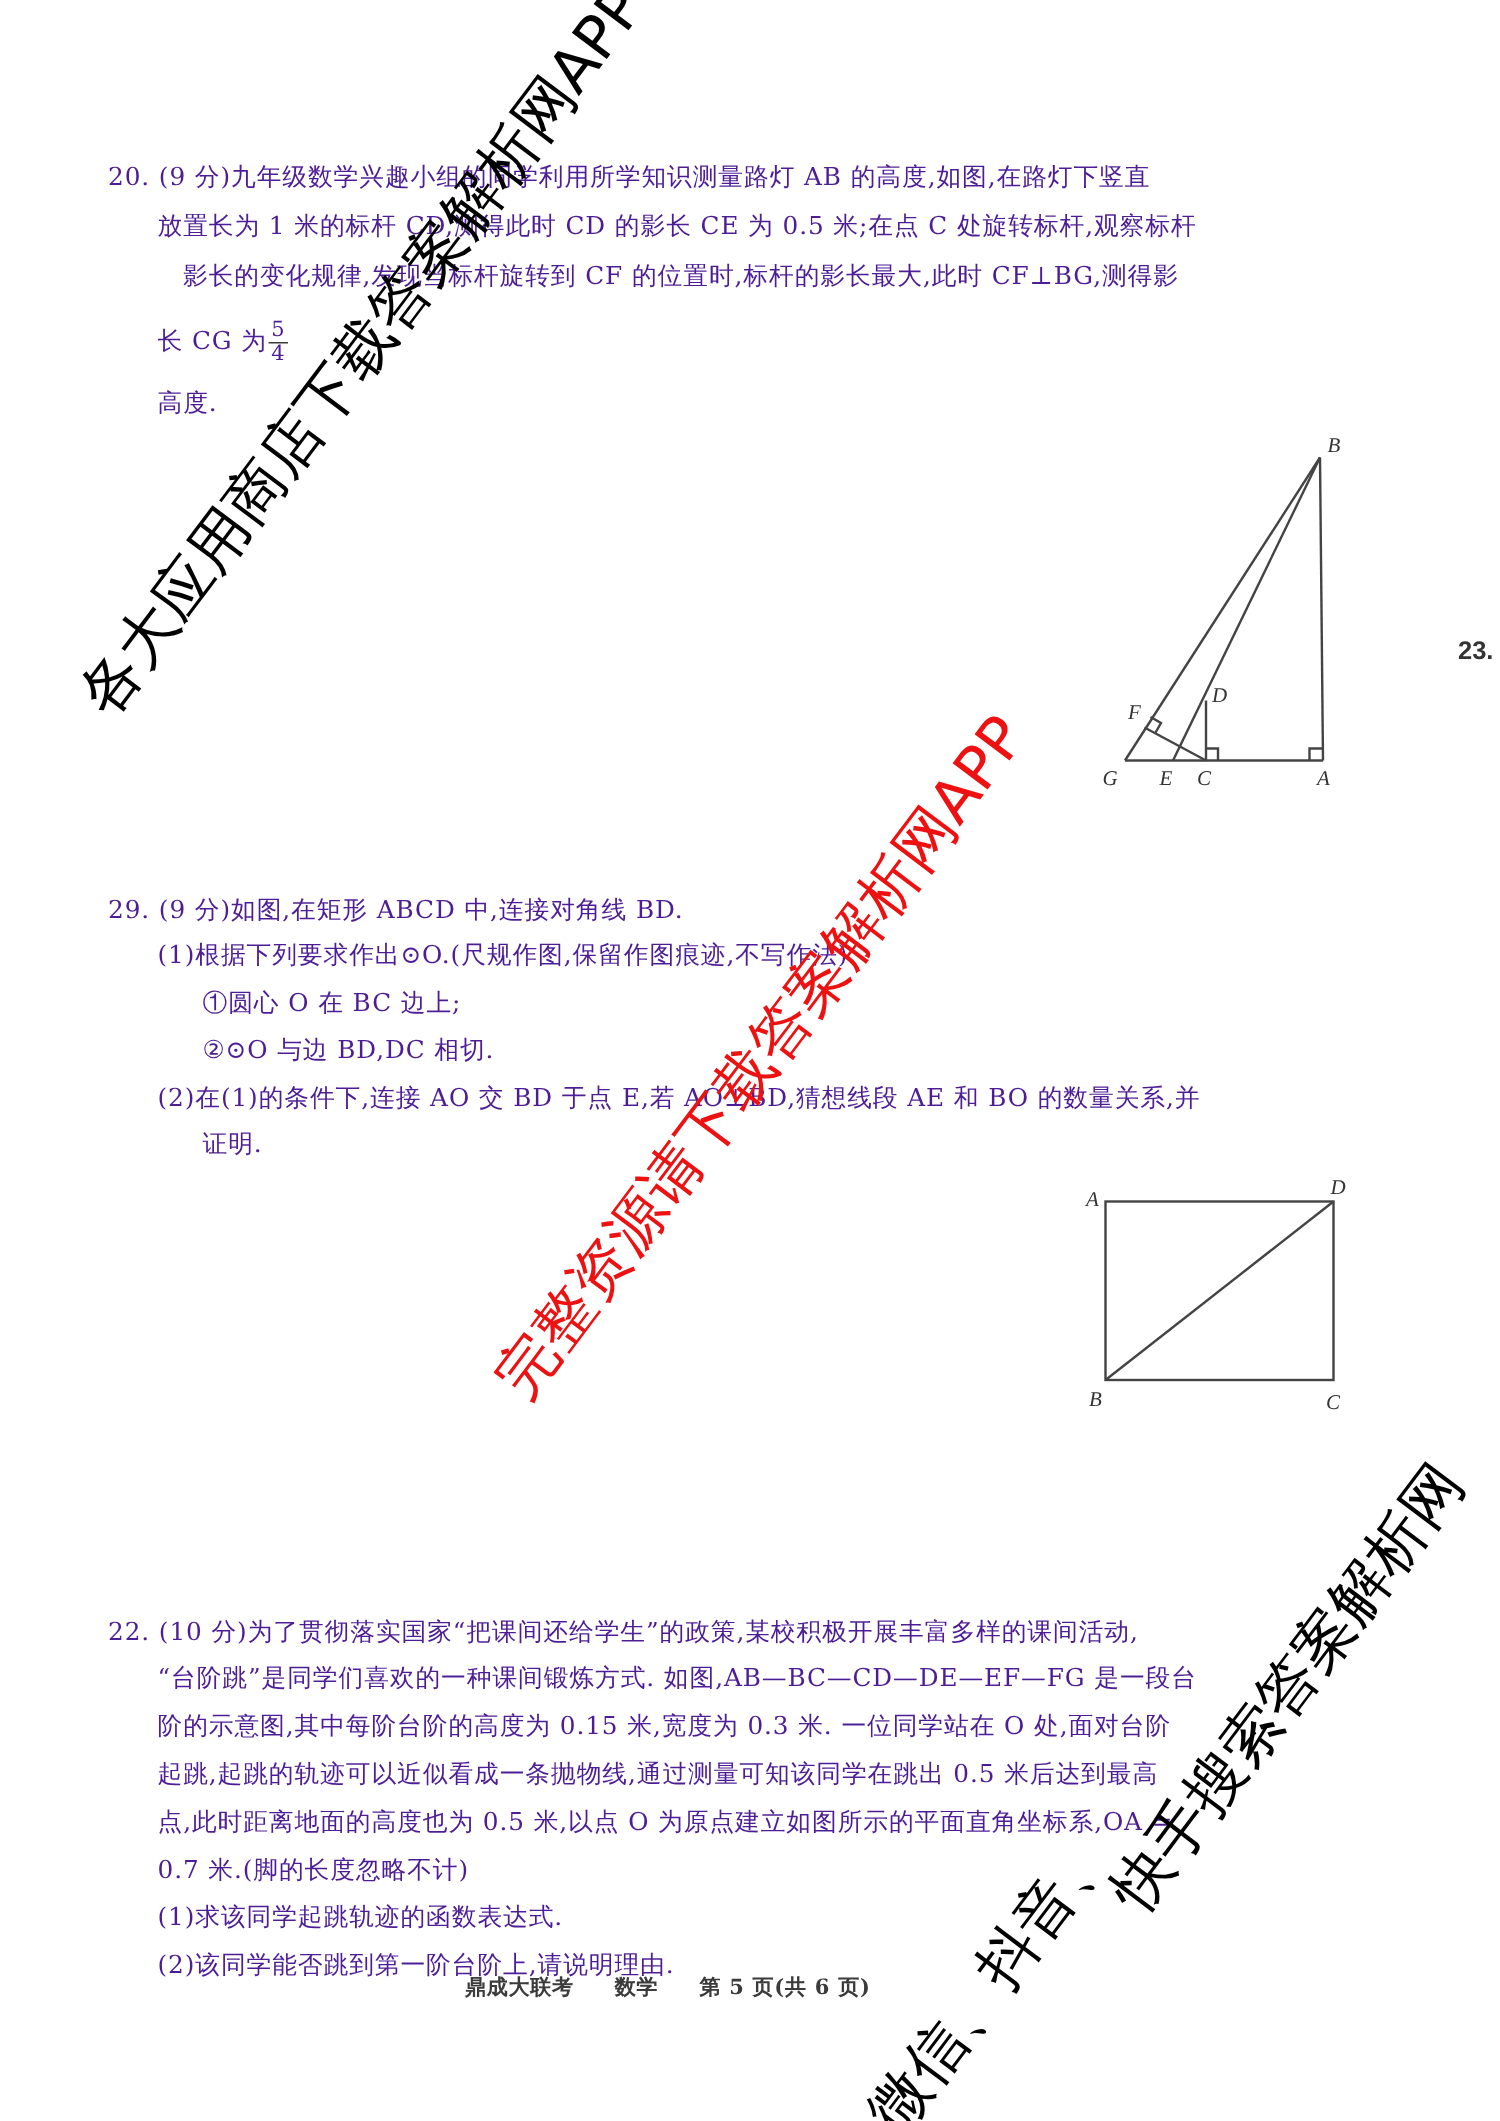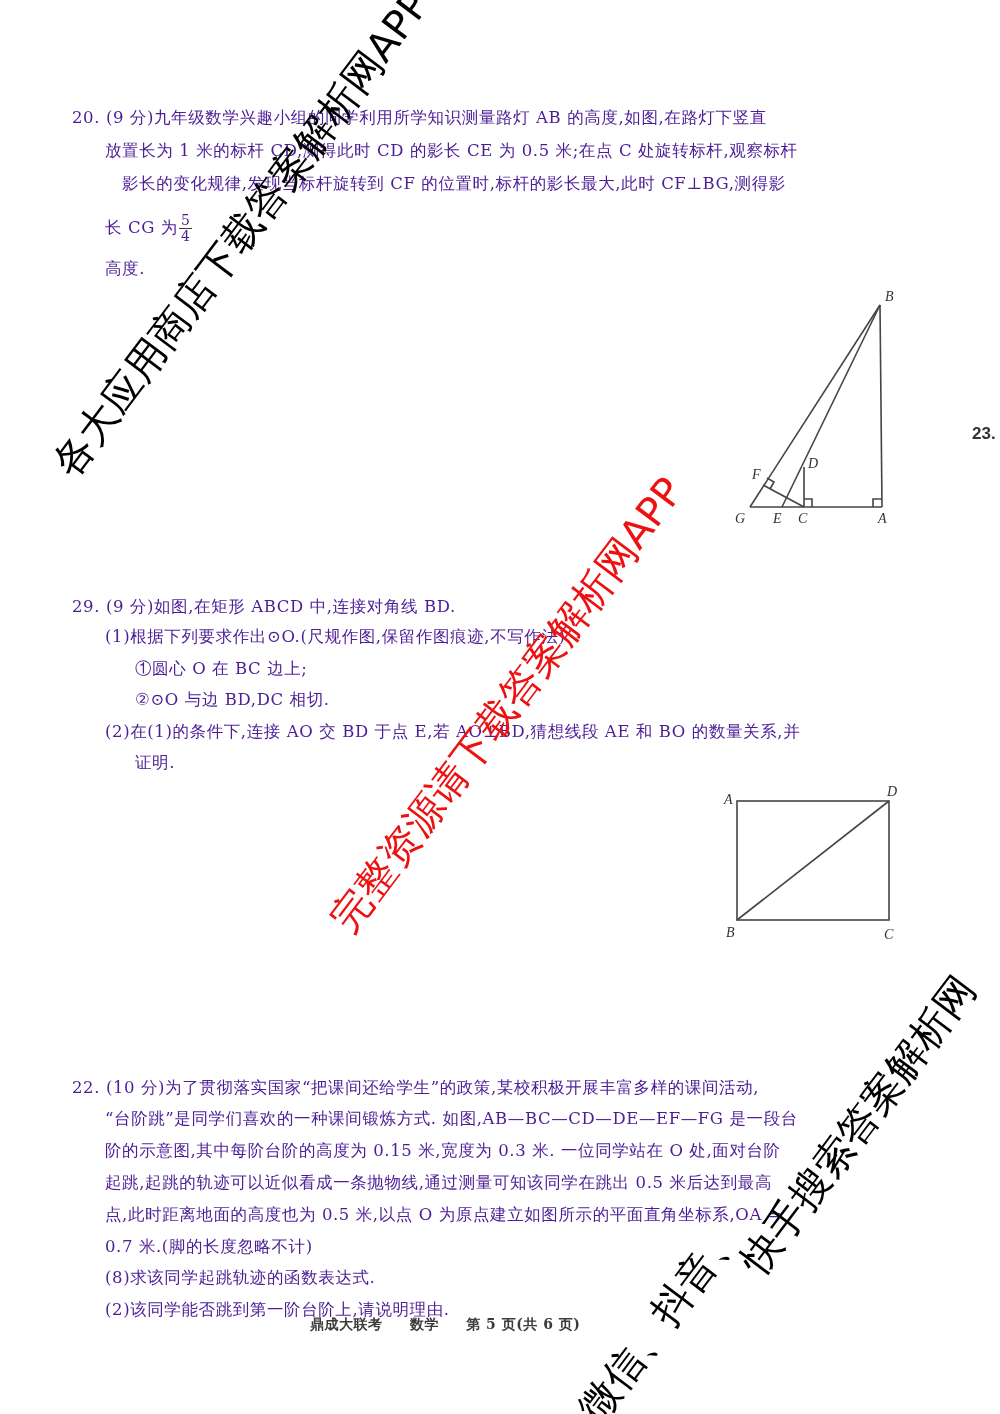--- a/index.html
+++ b/index.html
@@ -89,21 +89,21 @@
   </svg>
 </div>
 
 <div>
   <div class="line" style="top:1078px;left:72px;">22. (10 分)为了贯彻落实国家“把课间还给学生”的政策,某校积极开展丰富多样的课间活动,</div>
   <div class="line" style="top:1109px;left:105px;">“台阶跳”是同学们喜欢的一种课间锻炼方式. 如图,AB—BC—CD—DE—EF—FG 是一段台</div>
   <div class="line" style="top:1141px;left:105px;">阶的示意图,其中每阶台阶的高度为 0.15 米,宽度为 0.3 米. 一位同学站在 O 处,面对台阶</div>
   <div class="line" style="top:1173px;left:105px;">起跳,起跳的轨迹可以近似看成一条抛物线,通过测量可知该同学在跳出 0.5 米后达到最高</div>
   <div class="line" style="top:1205px;left:105px;">点,此时距离地面的高度也为 0.5 米,以点 O 为原点建立如图所示的平面直角坐标系,OA =</div>
   <div class="line" style="top:1237px;left:105px;">0.7 米.(脚的长度忽略不计)</div>
-  <div class="line" style="top:1268px;left:105px;">(8)求该同学起跳轨迹的函数表达式.</div>
+  <div class="line" style="top:1268px;left:105px;">(1)求该同学起跳轨迹的函数表达式.</div>
   <div class="line" style="top:1300px;left:105px;">(2)该同学能否跳到第一阶台阶上,请说明理由.</div>
 </div>
 
 <div class="footer">
   <span>鼎成大联考</span>
   <span>数学</span>
   <span>第 5 页(共 6 页)</span>
 </div>
 
 <div class="wm wm-black" style="left:40px;top:455px;transform:rotate(-53deg);">各大应用商店下载答案解析网APP</div>

